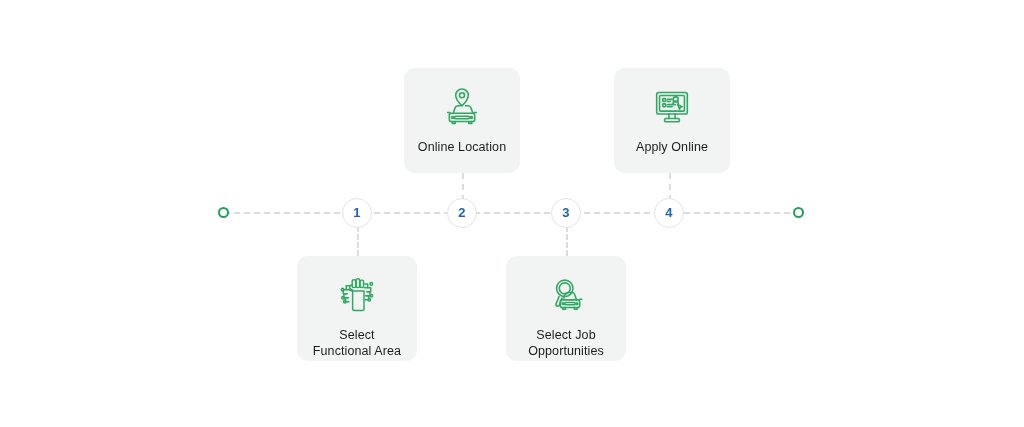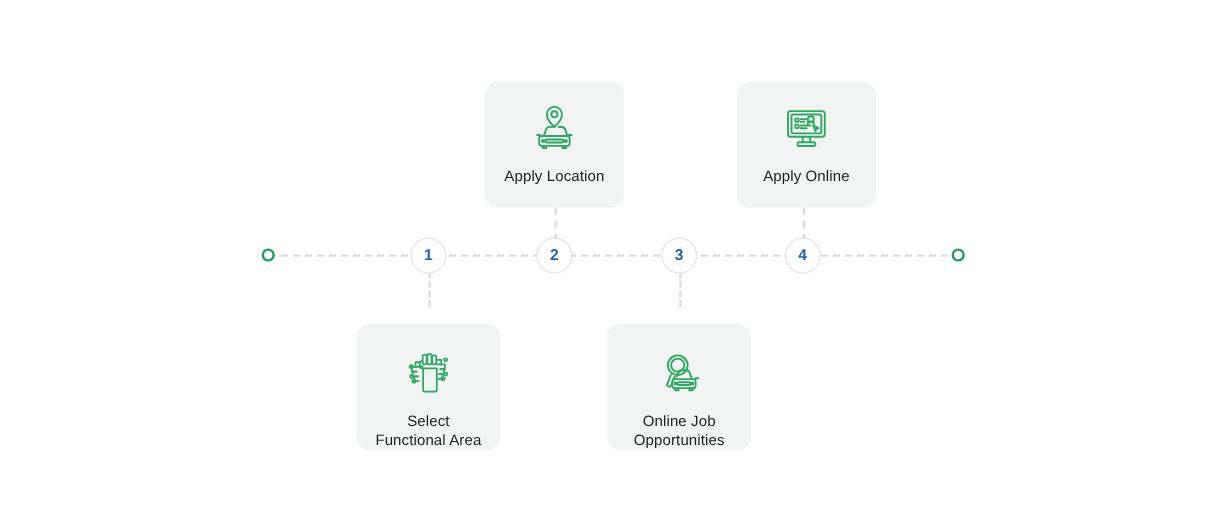--- a/index.html
+++ b/index.html
@@ -74,21 +74,21 @@
     position: absolute;
     box-sizing: border-box;
     background: #f2f3f3;
     border-radius: 11px;
     display: flex;
     flex-direction: column;
     align-items: center;
     justify-content: flex-start;
   }
   .card.top    { top: 68px;  width: 116px; height: 105px; padding-top: 18px; }
-  .card.bottom { top: 270px; width: 120px; height: 105px; padding-top: 18px; justify-content: flex-end; }
+  .card.bottom { top: 256px; width: 120px; height: 105px; padding-top: 18px; }
 
   .card-icon {
     width: 42px;
     height: 42px;
     display: block;
   }
   .card-label {
     margin-top: 11px;
     color: #1d1d20;
     font-size: 12.5px;
@@ -158,40 +158,40 @@
         <rect x="9.5" y="31.2" width="29" height="9.4" rx="2.4"></rect>
         <rect x="15.6" y="34.6" width="16.8" height="2.8" rx="1.1"></rect>
         <circle cx="13.2" cy="36" r="1.1"></circle>
         <circle cx="34.8" cy="36" r="1.1"></circle>
         <path d="M12.8 40.6v2.1h3.5v-2.1"></path>
         <path d="M31.7 40.6v2.1h3.5v-2.1"></path>
         <path d="M7.6 30.3h2.6"></path>
         <path d="M37.8 30.3h2.6"></path>
       </svg>
     </span>
-    <span class="card-label">Apply Location</span>
+    <span class="card-label">Online Location</span>
   </div>
 
   <div class="card bottom" style="left:506px">
     <span class="card-icon">
       <svg viewBox="0 0 48 48" width="42" height="42" fill="none" stroke="#2fa862" stroke-width="1.8" stroke-linecap="round" stroke-linejoin="round">
         <path d="M19.5 27.4l-3.1 8.1a2 2 0 0 1-2.6 1.1 2 2 0 0 1-1.1-2.6l3.4-8.3"></path>
         <circle cx="22.6" cy="16.4" r="9.4"></circle>
         <circle cx="22.6" cy="16.4" r="6.3"></circle>
         <path d="M21.5 27.5l1.6-4.1a3.3 3.3 0 0 1 3.1-2.2h4.6a3.3 3.3 0 0 1 3.1 2.2l2.2 6.2"></path>
         <rect x="17.4" y="29.6" width="22.2" height="8.6" rx="2.3"></rect>
         <rect x="22.6" y="32.6" width="11.8" height="2.6" rx="1"></rect>
         <circle cx="20.6" cy="33.9" r="1"></circle>
         <circle cx="36.5" cy="33.9" r="1"></circle>
         <path d="M20.2 38.2v2h3.2v-2"></path>
         <path d="M33.6 38.2v2h3.2v-2"></path>
         <path d="M39.6 28.8h2.4"></path>
       </svg>
     </span>
-    <span class="card-label">Online Job
+    <span class="card-label">Select Job
 Opportunities</span>
   </div>
 
   <div class="card top" style="left:614px">
     <span class="card-icon">
       <svg viewBox="0 0 48 48" width="42" height="42" fill="none" stroke="#2fa862" stroke-width="1.8" stroke-linecap="round" stroke-linejoin="round">
         <rect x="6.5" y="7.5" width="35" height="24.5" rx="2.4"></rect>
         <rect x="9.8" y="10.8" width="28.4" height="17.9" rx="1.3"></rect>
         <path d="M20.5 32v5.2"></path>
         <path d="M27.5 32v5.2"></path>

